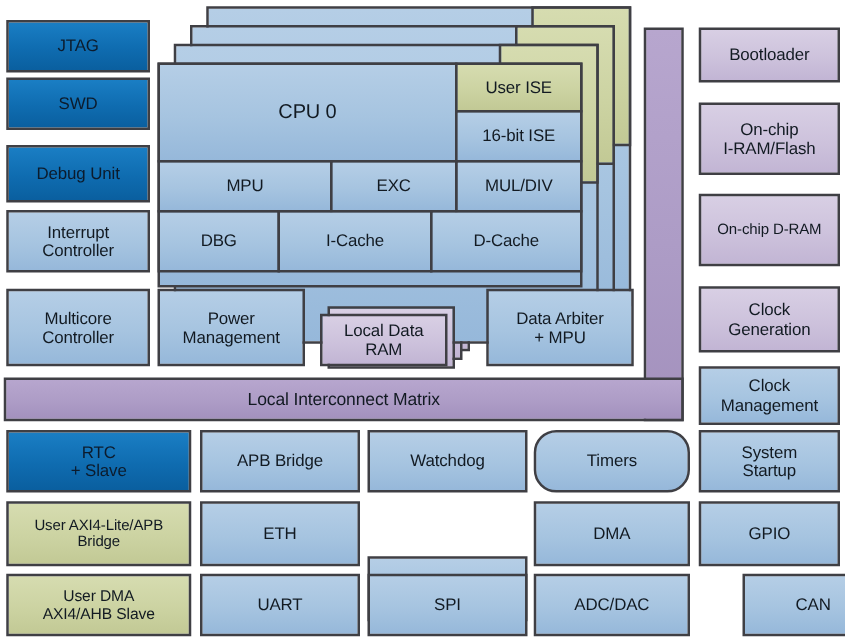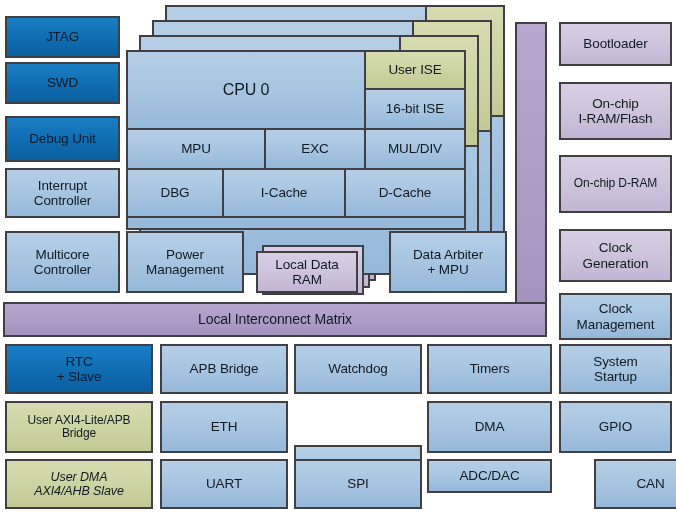--- a/index.html
+++ b/index.html
@@ -128,31 +128,31 @@
   <div class="blk f-lavender lv7" style="left:559px; top:229px; width:113px; height:53px;">Clock
 Generation</div>
 
   <div class="blk f-lightblue lv7" style="left:559px; top:293px; width:113px; height:47px;">Clock
 Management</div>
 
   <div class="blk f-darkblue lv7" style="left:5px; top:344px; width:148px; height:50px;">RTC
 + Slave</div>
   <div class="blk f-lightblue lv7" style="left:160px; top:344px; width:128px; height:50px;">APB Bridge</div>
   <div class="blk f-lightblue lv7" style="left:294px; top:344px; width:128px; height:50px;">Watchdog</div>
-  <div class="blk f-lightblue lv7" style="left:427px; top:344px; width:125px; height:50px;">Timers</div>
+  <div class="blk f-lightblue lv7" style="left:427px; top:344px; width:125px; height:50px;border-radius:18px;">Timers</div>
   <div class="blk f-lightblue lv7" style="left:559px; top:344px; width:113px; height:50px;">System
 Startup</div>
 
   <div class="blk f-olive lv7 tiny" style="left:5px; top:401px; width:148px; height:52px;">User AXI4-Lite/APB
 Bridge</div>
   <div class="blk f-lightblue lv7" style="left:160px; top:401px; width:128px; height:52px;">ETH</div>
   <div class="blk f-lightblue lv7" style="left:294px; top:401px; width:128px; height:52px;margin-top:44px;">I2C</div>
   <div class="blk f-lightblue lv7" style="left:427px; top:401px; width:125px; height:52px;">DMA</div>
   <div class="blk f-lightblue lv7" style="left:559px; top:401px; width:113px; height:52px;">GPIO</div>
 
-  <div class="blk f-olive lv7 small" style="left:5px; top:459px; width:148px; height:50px;font-style:italic;">User DMA
+  <div class="blk f-olive lv7 small" style="left:5px; top:459px; width:148px; height:50px;">User DMA
 AXI4/AHB Slave</div>
   <div class="blk f-lightblue lv7" style="left:160px; top:459px; width:128px; height:50px;">UART</div>
   <div class="blk f-lightblue lv7" style="left:294px; top:459px; width:128px; height:50px;">SPI</div>
-  <div class="blk f-lightblue lv7" style="left:427px; top:459px; width:125px; height:34px;">ADC/DAC</div>
+  <div class="blk f-lightblue lv7" style="left:427px; top:459px; width:125px; height:50px;">ADC/DAC</div>
   <div class="blk f-lightblue lv7" style="left:559px; top:459px; width:113px; height:50px;margin-left:35px;">CAN</div>
 
 </div>
 
 </body></html>

